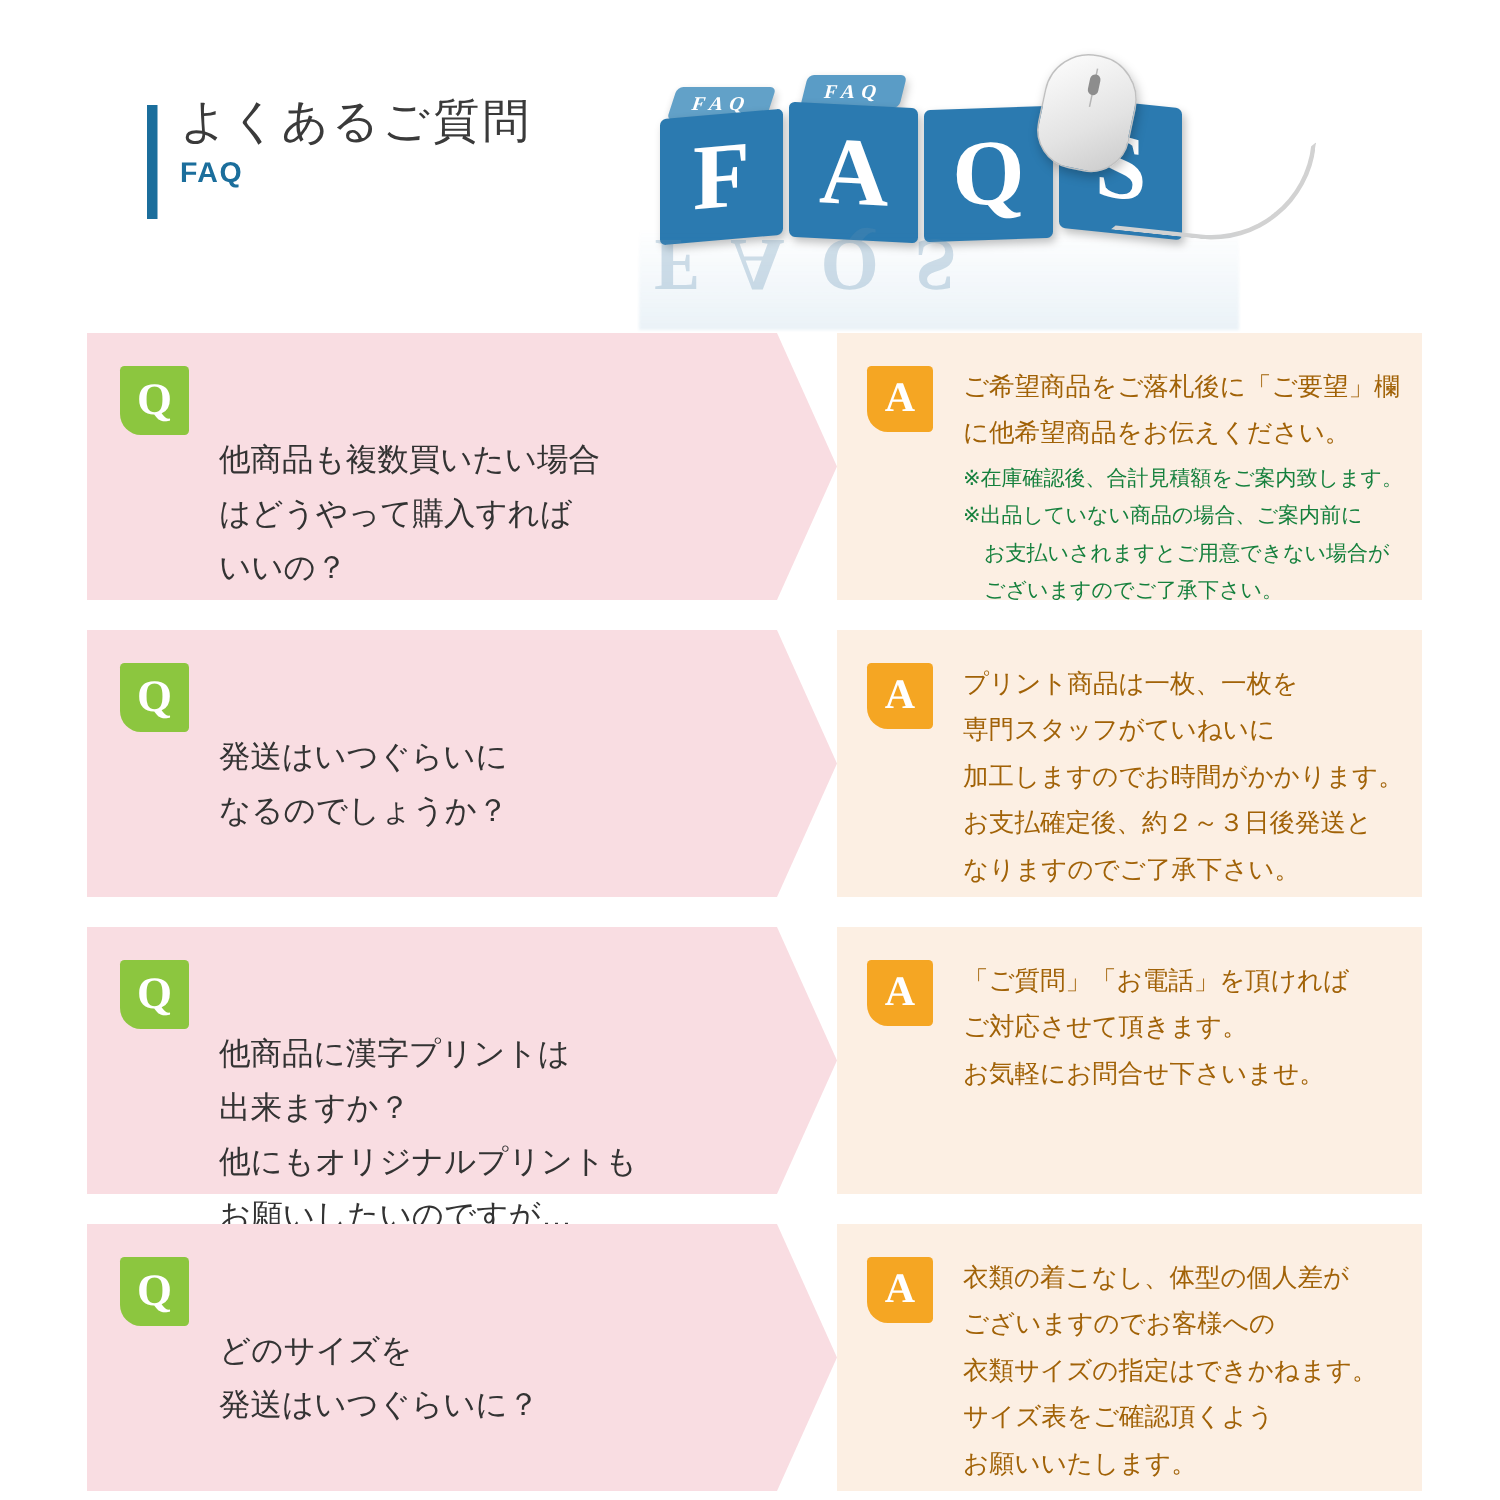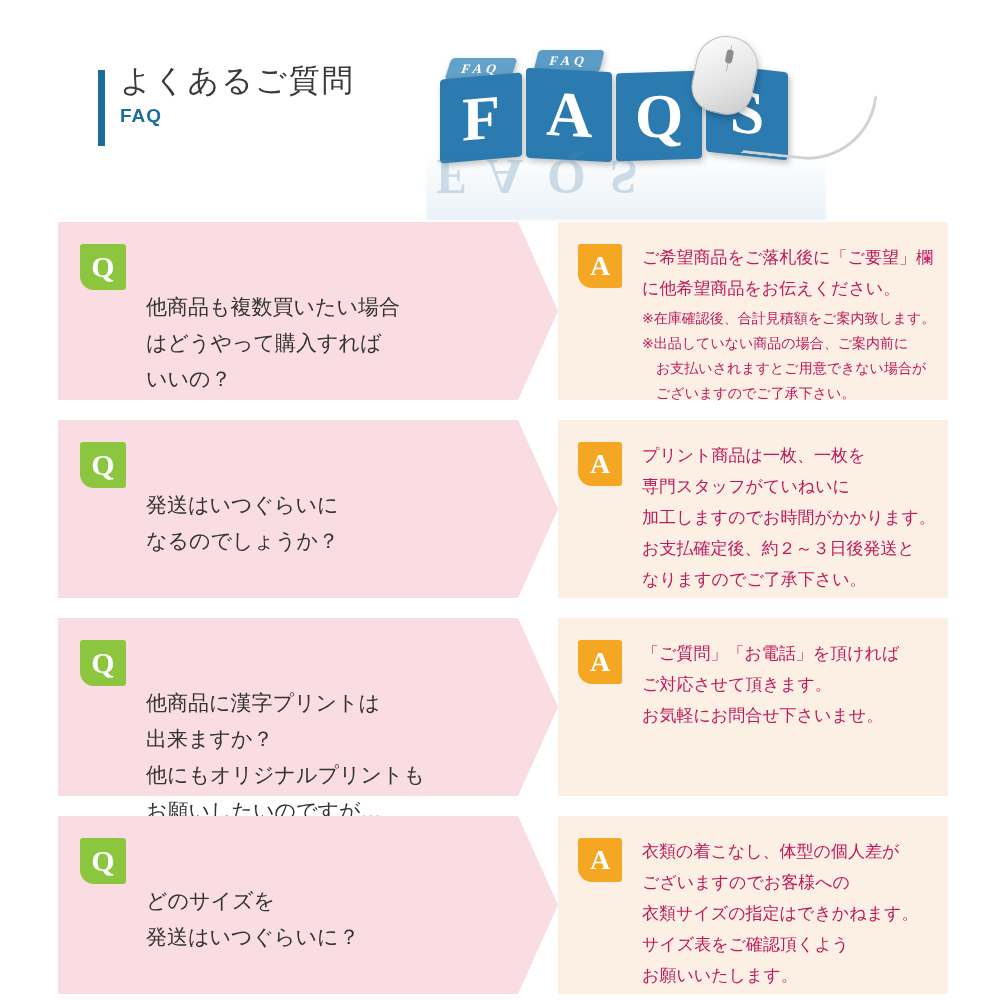--- a/index.html
+++ b/index.html
@@ -235,30 +235,30 @@
     color: #333333;
     white-space: pre-line;
     margin-top: 47px;
   }
   .a-text {
     position: absolute;
     left: 84px; top: 20px;
     width: 300px;
     font-size: 17px;
     line-height: 31px;
-    color: #be185d;
+    color: #a16207;
     white-space: pre-line;
   }
   .a-note {
     position: absolute;
     left: 84px;
     width: 310px;
     font-size: 14px;
     line-height: 25px;
-    color: #be185d;
+    color: #15803d;
     white-space: pre-line;
   }
 </style>
 </head>
 <body>
 
 <div class="page">
 
   <div class="header">
 

